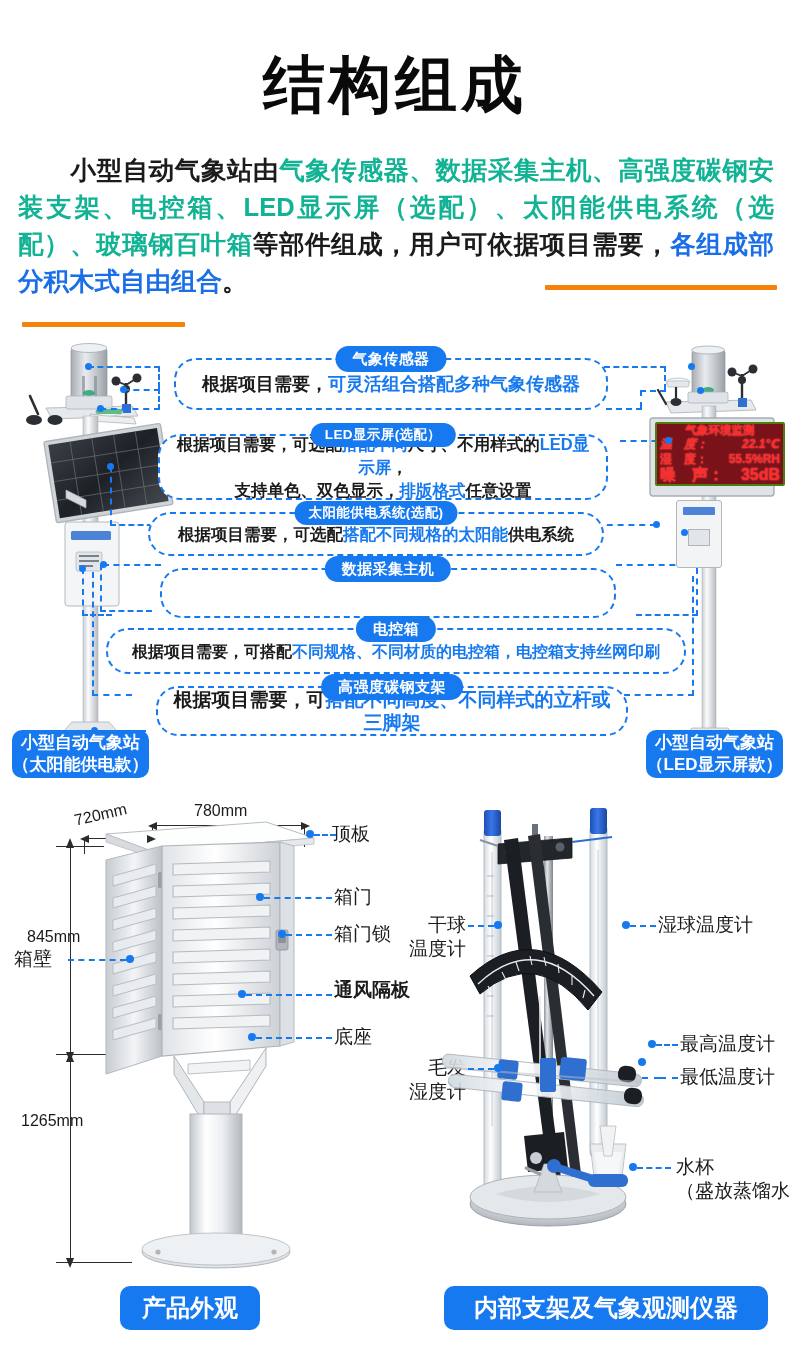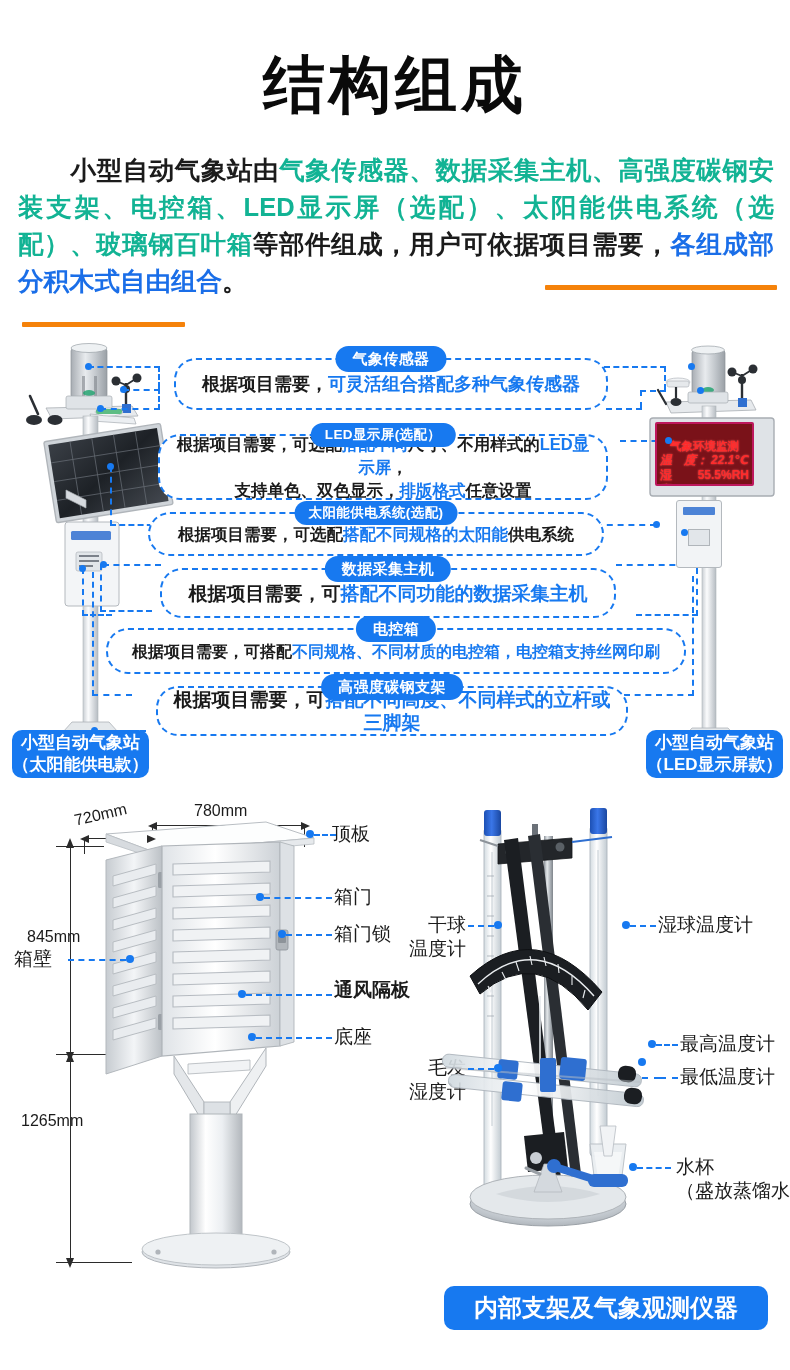--- a/index.html
+++ b/index.html
@@ -209,21 +209,21 @@
     <ellipse cx="40" cy="62" rx="5.5" ry="4" fill="#2b2f34"></ellipse>
     <path d="M22 50 L30 64" stroke="#2b2f34" stroke-width="2.2" stroke-linecap="round"></path>
 
     <rect x="66" y="66" width="14" height="330" fill="url(#pol2)" stroke="#b0b5ba" stroke-width=".6"></rect>
 
     <path d="M56 388 L92 388 L100 397 L48 397 Z" fill="#e4e8eb" stroke="#adb2b7" stroke-width=".8"></path>
 
     <rect x="14" y="78" width="124" height="78" rx="3" fill="#dfe3e7" stroke="#a8adb3" stroke-width="1.4"></rect>
   </svg>
 
-  <div style="position:absolute;left:655px;top:86px;width:99px;height:64px;background:#7a1219;border:2px solid #be185d;border-radius:2px;z-index:4;overflow:hidden;padding:16px 3px;box-sizing:border-box;">
+  <div style="position:absolute;left:655px;top:86px;width:130px;height:64px;background:#7a1219;border:2px solid #4d7c0f;border-radius:2px;z-index:4;overflow:hidden;padding:0 3px;box-sizing:border-box;">
     <div style="color:#ff2a2a;font-size:11.5px;font-weight:bold;text-align:center;line-height:13px;text-shadow:0 0 2px #ff6060;">气象环境监测</div>
     <div style="display:flex;justify-content:space-between;color:#ff2a2a;font-size:12px;font-weight:bold;line-height:15px;text-shadow:0 0 2px #ff6060;font-style:italic;">
       <span>温　度：</span>
       <span>22.1℃</span>
     </div>
     <div style="display:flex;justify-content:space-between;color:#ff2a2a;font-size:12px;font-weight:bold;line-height:15px;text-shadow:0 0 2px #ff6060;">
       <span>湿　度：</span>
       <span>55.5%RH</span>
     </div>
     <div style="display:flex;justify-content:space-between;color:#ff2a2a;font-size:16px;font-weight:bold;line-height:15px;text-shadow:0 0 2px #ff6060;">
@@ -307,23 +307,20 @@
 
   <div class="callout" style="left:148px;top:176px;width:456px;height:44px;">
     <div class="pill small">太阳能供电系统(选配)</div>
     <div class="body">
       <span>根据项目需要，可选配</span><span class="b">搭配不同规格的太阳能</span><span>供电系统</span>
     </div>
   </div>
 
   <div class="callout" style="left:160px;top:232px;width:456px;height:50px;font-family:Liberation Serif, serif;">
     <div class="pill">数据采集主机</div>
-    <div class="body" style="font-size:19px;">
-      <span>根据项目需要，可</span><span class="b">搭配不同功能的数据采集主机</span>
-    </div>
   </div>
 
   <div class="callout" style="left:106px;top:292px;width:580px;height:46px;">
     <div class="pill">电控箱</div>
     <div class="body" style="font-size:16px;">
       <span>根据项目需要，可搭配</span><span class="b">不同规格、不同材质的电控箱，电控箱支持丝网印刷</span>
     </div>
   </div>
 
   <div class="callout" style="left:156px;top:350px;width:472px;height:50px;">
@@ -467,20 +464,21 @@
   <div class="anntext" style="left:334px;top:188px;font-weight:bold;">通风隔板</div>
 
   <div class="anndot" style="left:248px;top:243px;"></div>
   <div class="annlead" style="left:256px;top:247px;width:76px;"></div>
   <div class="anntext" style="left:334px;top:235px;">底座</div>
 
   <div class="anndot" style="left:126px;top:165px;"></div>
   <div class="annlead" style="left:68px;top:169px;width:58px;"></div>
   <div class="anntext" style="left:14px;top:157px;">箱壁</div>
 
+  <div class="badge" style="left:120px;top:496px;width:140px;height:44px;font-size:24px;">产品外观</div>
 
   <svg class="art" style="left:440px;top:6px;" width="230" height="450" viewBox="0 0 230 450">
     <defs>
       <linearGradient id="glass" x1="0" y1="0" x2="1" y2="0">
         <stop offset="0" stop-color="#cfd8de" stop-opacity=".9"></stop>
         <stop offset=".4" stop-color="#ffffff" stop-opacity=".95"></stop>
         <stop offset="1" stop-color="#bcc6cd" stop-opacity=".9"></stop>
       </linearGradient>
       <linearGradient id="steel" x1="0" y1="0" x2="1" y2="0">
         <stop offset="0" stop-color="#8d939a"></stop>

